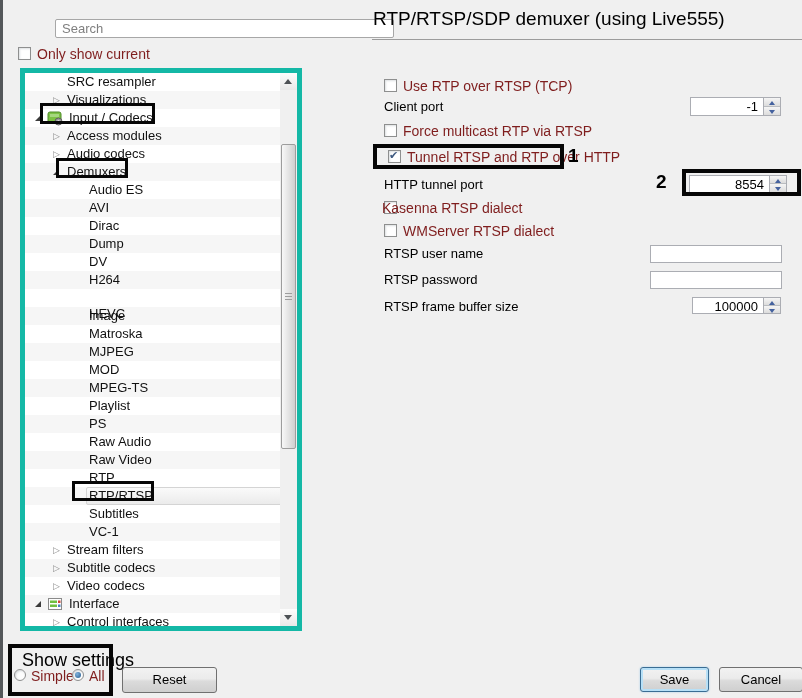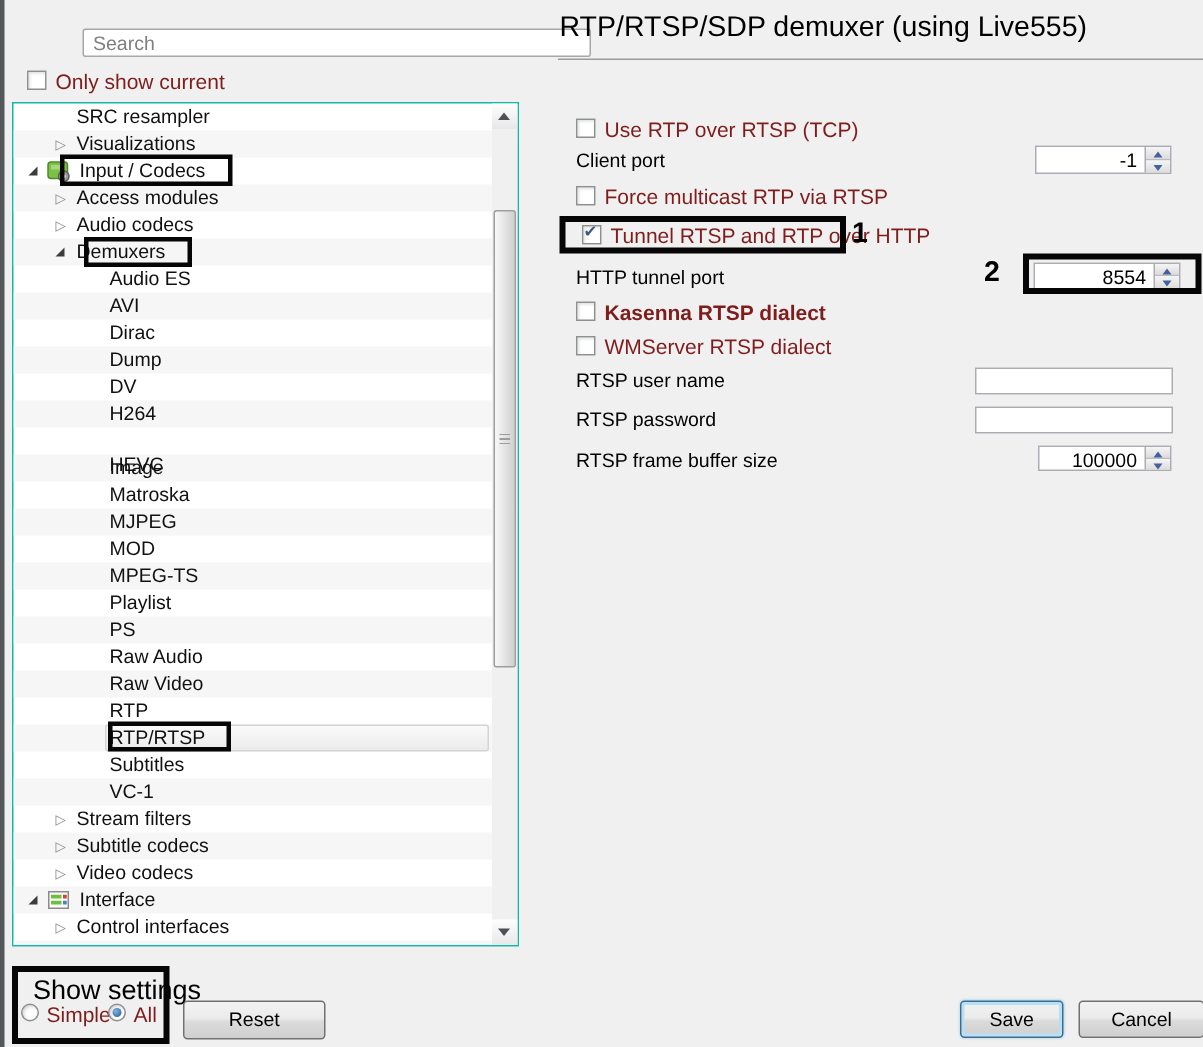--- a/index.html
+++ b/index.html
@@ -20,22 +20,22 @@
   .checkbox .mark { display:none; position:absolute; left:0px; top:-2px; font-size:11px; color:#3f5a80; line-height:13px; }
   .checkbox.checked .mark { display:block; }
   .radio { position:absolute; width:12px; height:12px; border-radius:50%; background:#fdfdfd;
     border:1px solid #8e8f8f; box-shadow:inset 1px 1px 2px rgba(120,130,140,.3); }
   .radio .dot { display:none; position:absolute; left:2px; top:2px; width:6px; height:6px; border-radius:50%;
     background:radial-gradient(circle at 35% 35%, #7fb2dd, #255a8c); }
   .radio.checked .dot { display:block; }
   .cb-label { position:absolute; font-size:14px; color:#7f1d1d; line-height:15px; white-space:nowrap; }
 
   
-  #tree-panel { position:absolute; left:8px; top:68px; width:338px; height:563px;
-    background:#fff; border:1px solid #14b8a6; overflow:hidden; }
+  #tree-panel { position:absolute; left:20px; top:68px; width:282px; height:563px;
+    background:#fff; border:5px solid #14b8a6; overflow:hidden; }
   #tree-rows { position:absolute; left:0; top:0; width:319px; }
   .tree-row { position:absolute; left:0; width:319px; height:18px; font-size:13px; color:#111; }
   .tree-row.alt { background:#f6f6f6; }
   .tree-row.selected::before { content:""; position:absolute; left:61px; right:2px; top:0; bottom:0;
     background:linear-gradient(#fafafa,#ebebeb); border:1px solid #d4d4d4; border-radius:2px; }
   .tree-label { position:absolute; line-height:18px; white-space:nowrap; z-index:2; }
   .lvl1 .tree-label { left:44px; } .lvl2 .tree-label { left:42px; } .lvl3 .tree-label { left:64px; }
   .arrow { position:absolute; z-index:2; }
   .arrow.collapsed { font-size:9px; line-height:18px; color:#8b8b8b; }
   .arrow.expanded { width:0; height:0; border-left:6px solid transparent; border-bottom:6px solid #3c3c3c; top:6px; }
@@ -75,21 +75,21 @@
 
   .text-input { position:absolute; border:1px solid #abadb3; background:#fff; font-size:13px; padding:0 4px;
     font-family:"Liberation Sans", sans-serif; }
 
   
   #cb-use { left:384px; top:79px; } #lbl-use { left:403px; top:79px; }
   #lbl-client-port { left:384px; top:99px; } #spin-client { left:690px; top:97px; width:91px; height:19px; }
   #cb-force { left:384px; top:124px; } #lbl-force { left:403px; top:124px; }
   #cb-tunnel { left:388px; top:150px; } #lbl-tunnel { left:407px; top:150px; }
   #lbl-http-port { left:384px; top:177px; } #spin-http { left:689px; top:175px; width:98px; height:18px; }
-  #cb-kasenna { left:384px; top:201px; } #lbl-kasenna { left:403px; top:201px;font-weight:bold; }
+  #cb-kasenna { left:384px; top:201px; } #lbl-kasenna { left:382px; top:201px; }
   #cb-wmserver { left:384px; top:224px; } #lbl-wmserver { left:403px; top:224px; }
   #lbl-user { left:384px; top:246px; } #input-user { left:650px; top:245px; width:132px; height:18px; }
   #lbl-pass { left:384px; top:272px; } #input-pass { left:650px; top:271px; width:132px; height:18px; }
   #lbl-buffer { left:384px; top:299px; } #spin-buffer { left:692px; top:297px; width:89px; height:17px; }
 
   #cb-only-show { left:18px; top:47px; } #lbl-only-show { left:37px; top:47px; }
 
   
   .anno-box { position:absolute; border:3px solid #060606; pointer-events:none; z-index:5; }
   .anno-box.thick { border-width:4px; }

